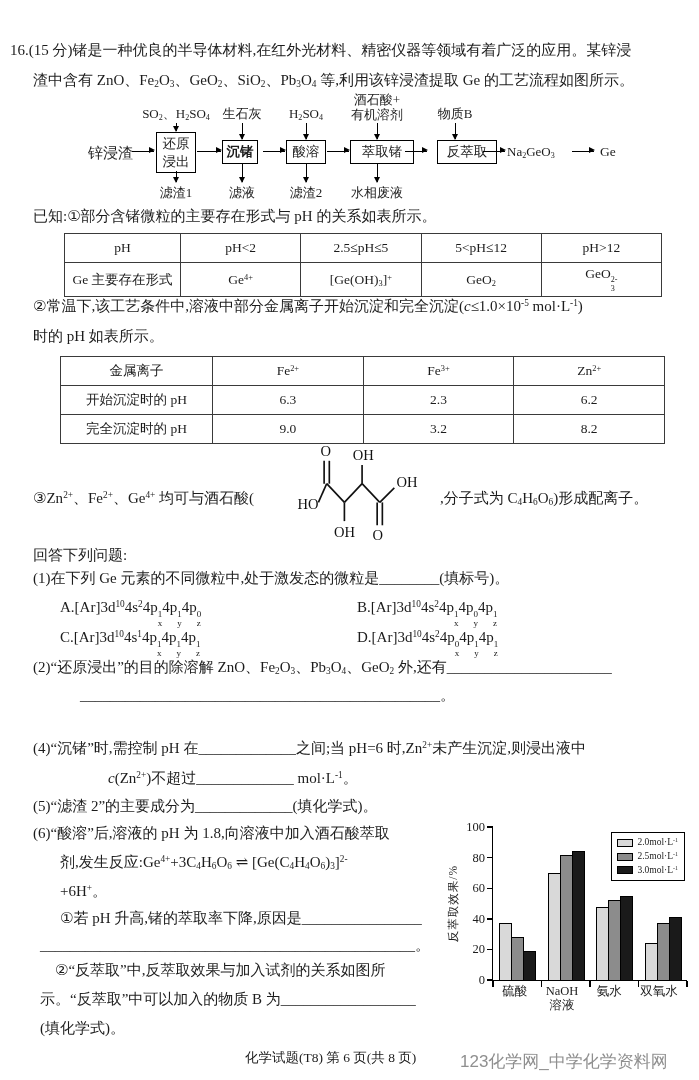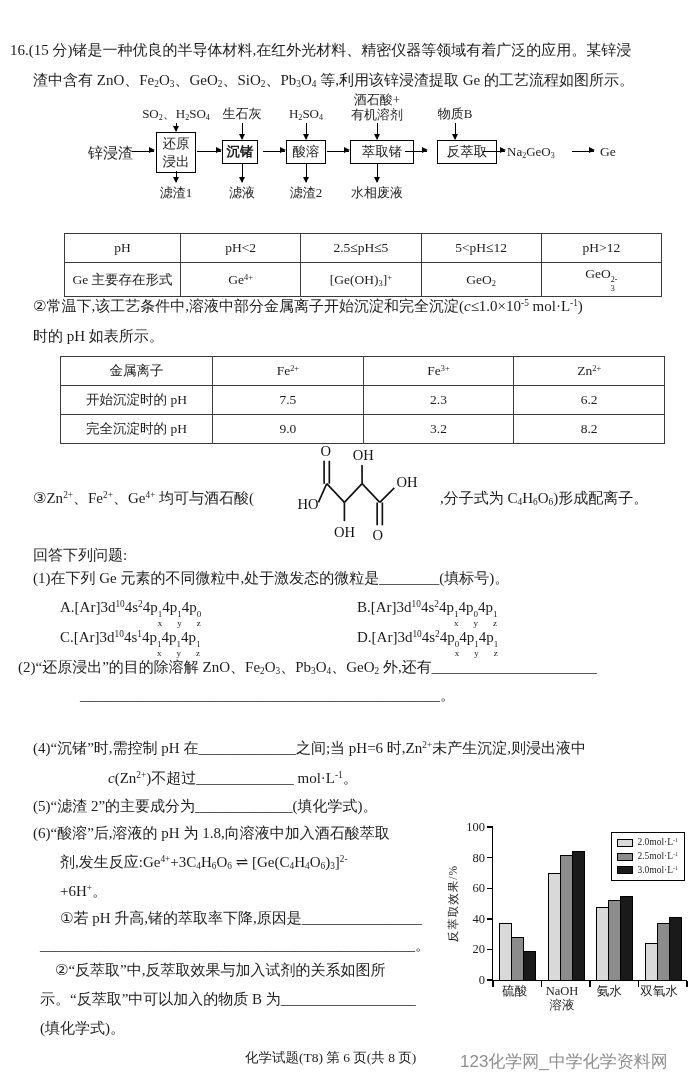--- a/index.html
+++ b/index.html
@@ -98,20 +98,21 @@
     <div class="varrow" style="left:88px;top:81px;height:11px;"></div>
     <div class="flabel" style="left:88px;top:95px;">滤渣1</div>
     <div class="varrow" style="left:154px;top:73px;height:19px;"></div>
     <div class="flabel" style="left:154px;top:95px;">滤液</div>
     <div class="varrow" style="left:218px;top:73px;height:19px;"></div>
     <div class="flabel" style="left:218px;top:95px;">滤渣2</div>
     <div class="varrow" style="left:289px;top:73px;height:19px;"></div>
     <div class="flabel" style="left:289px;top:95px;">水相废液</div>
   </div>
 
+  <div class="abs t" style="left:33px;top:207px;">已知:①部分含锗微粒的主要存在形式与 pH 的关系如表所示。</div>
 
   <table class="tbl" style="left:64px;top:233px;width:598px;">
     <colgroup>
         <col style="width:116px">
         <col>
         <col>
         <col>
         <col>
       </colgroup>
     <tbody>
@@ -147,21 +148,21 @@
       </colgroup>
     <tbody>
         <tr>
       <td>金属离子</td>
       <td>Fe<sup>2+</sup></td>
       <td>Fe<sup>3+</sup></td>
       <td>Zn<sup>2+</sup></td>
     </tr>
     <tr>
       <td>开始沉淀时的 pH</td>
-      <td>7.5</td>
+      <td>6.3</td>
       <td>2.3</td>
       <td>6.2</td>
     </tr>
     <tr>
       <td>完全沉淀时的 pH</td>
       <td>9.0</td>
       <td>3.2</td>
       <td>8.2</td>
     </tr>
   </tbody>
@@ -224,21 +225,21 @@
   <div class="abs t" style="left:357px;top:628px;">D.[Ar]3d<sup>10</sup>4s<sup>2</sup>4p<span class="stk">
         <span>0</span>
         <span>x</span>
       </span>4p<span class="stk">
         <span>1</span>
         <span>y</span>
       </span>4p<span class="stk">
         <span>1</span>
         <span>z</span>
       </span></div>
-  <div class="abs t" style="left:18px;top:658px;">(2)“还原浸出”的目的除溶解 ZnO、Fe<sub>2</sub>O<sub>3</sub>、Pb<sub>3</sub>O<sub>4</sub>、GeO<sub>2</sub> 外,还有______________________</div>
+  <div class="abs t" style="left:33px;top:658px;">(2)“还原浸出”的目的除溶解 ZnO、Fe<sub>2</sub>O<sub>3</sub>、Pb<sub>3</sub>O<sub>4</sub>、GeO<sub>2</sub> 外,还有______________________</div>
   <div class="abs t" style="left:80px;top:686px;">________________________________________________。</div>
   <div class="abs t" style="left:33px;top:739px;">(4)“沉锗”时,需控制 pH 在_____________之间;当 pH=6 时,Zn<sup>2+</sup>未产生沉淀,则浸出液中</div>
   <div class="abs t" style="left:60px;top:769px;margin-left:48px;"><i>c</i>(Zn<sup>2+</sup>)不超过_____________ mol·L<sup>-1</sup>。</div>
   <div class="abs t" style="left:33px;top:797px;">(5)“滤渣 2”的主要成分为_____________(填化学式)。</div>
   <div class="abs t" style="left:33px;top:824px;">(6)“酸溶”后,溶液的 pH 为 1.8,向溶液中加入酒石酸萃取</div>
   <div class="abs t" style="left:60px;top:853px;">剂,发生反应:Ge<sup>4+</sup>+3C<sub>4</sub>H<sub>6</sub>O<sub>6</sub> ⇌ [Ge(C<sub>4</sub>H<sub>4</sub>O<sub>6</sub>)<sub>3</sub>]<sup>2-</sup></div>
   <div class="abs t" style="left:60px;top:882px;">+6H<sup>+</sup>。</div>
   <div class="abs t" style="left:60px;top:909px;">①若 pH 升高,锗的萃取率下降,原因是________________</div>
   <div class="abs t" style="left:40px;top:936px;">__________________________________________________。</div>
   <div class="abs t" style="left:40px;top:990px;">示。“反萃取”中可以加入的物质 B 为__________________</div>

